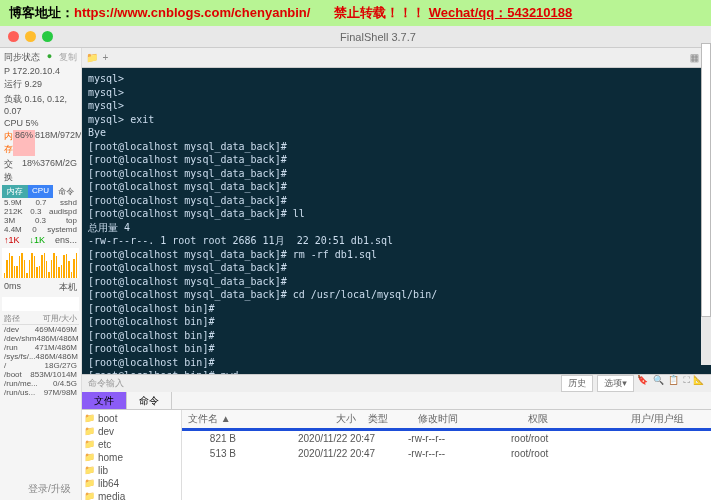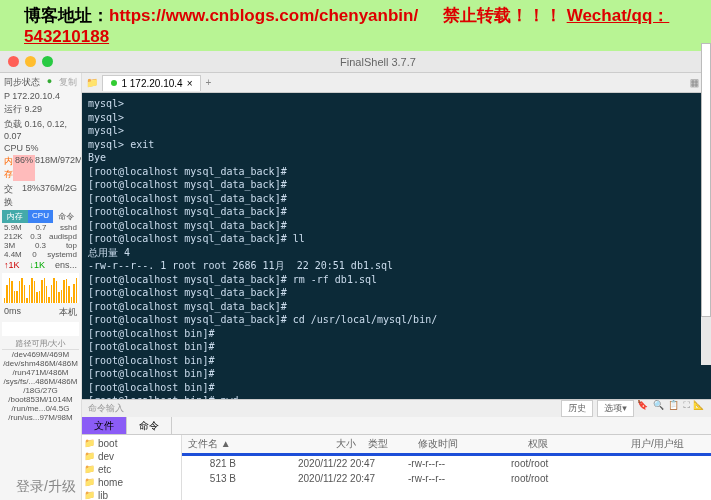--- a/index.html
+++ b/index.html
@@ -1,38 +1,38 @@
 <!DOCTYPE html>
 <html><head>
 <meta charset="utf-8">
 <style>
 * { margin: 0; padding: 0; box-sizing: border-box; font-family: -apple-system, "Helvetica Neue", Arial, sans-serif; }
 body { width: 711px; height: 500px; background: #f0f0f0; font-size: 10px; overflow: hidden; }
-.header-banner { background: #b8f494; padding: 4px 24px; font-size: 17px; font-weight: bold; }
+.header-banner { background: #b8f494; padding: 4px 9px; font-size: 13px; font-weight: bold; }
 .header-banner a { color: #d00; text-decoration: none; }
 .header-banner .warn { color: #d00; margin-left: 20px; }
 .titlebar { background: #e8e8e8; height: 22px; display: flex; align-items: center; padding: 0 8px; border-bottom: 1px solid #ccc; }
 .traffic { display: flex; gap: 6px; }
 .traffic span { width: 11px; height: 11px; border-radius: 50%; display: inline-block; }
 .tl-close { background: #ff5f57; } .tl-min { background: #ffbd2e; } .tl-max { background: #28ca42; }
 .title { flex: 1; text-align: center; color: #666; font-size: 11px; }
 .main { display: flex; height: calc(100% - 43px); }
 .sidebar { width: 82px; background: #f5f5f5; border-right: 1px solid #ddd; font-size: 9px; color: #555; padding: 2px; overflow: hidden; }
 .sidebar .row { display: flex; justify-content: space-between; padding: 1px 2px; }
 .sidebar .tabs2 { display: flex; }
 .sidebar .tabs2 span { flex: 1; text-align: center; padding: 1px; font-size: 8px; }
 .sidebar .tabs2 .act { background: #4aa; color: #fff; }
 .sidebar .tabs2 .cpu { background: #3b82f6; color: #fff; }
 .sidebar .proc { font-size: 8px; }
 .sidebar .proc .r { display: flex; justify-content: space-between; padding: 0 2px; }
 .spark { height: 30px; background: #fff; position: relative; margin: 2px 0; overflow: hidden; }
 .spark .bars { display: flex; align-items: flex-end; height: 100%; gap: 1px; padding: 0 2px; }
 .spark .bars i { width: 2px; background: #fa0; display: block; }
 .fs { font-size: 8px; }
-.fs .r { display: flex; justify-content: center; padding: 0 2px; }
+.fs .r { display: flex; justify-content: space-between; padding: 0 2px; }
 .fs .hdr { color: #888; border-bottom: 1px solid #ddd; }
 .content { flex: 1; display: flex; flex-direction: column; background: #fff; }
 .tabbar { background: #eee; height: 20px; display: flex; align-items: center; padding: 0 4px; border-bottom: 1px solid #ccc; gap: 4px; }
 .tab { background: #fff; border: 1px solid #ccc; border-bottom: none; padding: 2px 8px; font-size: 10px; display: flex; align-items: center; gap: 4px; }
 .tab .dot { width: 6px; height: 6px; border-radius: 50%; background: #3c3; }
 .terminal { flex: 1; background: #0c2a38; color: #cde; font-family: Menlo, Consolas, monospace; font-size: 10px; padding: 4px 6px; line-height: 1.35; overflow: hidden; position: relative; white-space: pre; }
 .term-footer { background: #eee; height: 18px; display: flex; align-items: center; padding: 0 6px; font-size: 9px; color: #999; border-top: 1px solid #ccc; }
 .term-footer .right { margin-left: auto; display: flex; gap: 4px; }
 .term-footer .btn { border: 1px solid #ccc; background: #fff; padding: 1px 6px; color: #666; }
 .term-footer .ico { color: #888; }
@@ -45,21 +45,21 @@
 .filesplit { display: flex; height: 95px; background: #fff; }
 .tree { width: 100px; border-right: 1px solid #ddd; font-size: 10px; padding: 2px; overflow: hidden; }
 .tree .item { padding: 1px 2px 1px 14px; position: relative; color: #555; }
 .tree .item::before { content: "📁"; position: absolute; left: 0; font-size: 9px; }
 .filelist { flex: 1; font-size: 10px; }
 .filelist .hdr { display: flex; border-bottom: 3px solid #1d4ed8; color: #666; background: #f8f8f8; }
 .filelist .hdr span, .filelist .frow span { padding: 2px 6px; }
 .filelist .frow { display: flex; color: #555; }
 .c-name { width: 120px; } .c-size { width: 60px; text-align: right; } .c-type { width: 50px; }
 .c-date { width: 110px; } .c-perm { width: 70px; } .c-own { width: 70px; margin-left: 33px; }
-.login-link { position: absolute; bottom: 4px; left: 16px; font-size: 14px; color: #888; }
+.login-link { position: absolute; bottom: 4px; left: 28px; font-size: 10px; color: #888; }
 .folder-ico { color: #c9a227; }
 .scrollbar { position: absolute; right: 0; top: 43px; bottom: 135px; width: 10px; background: #e8e8e8; }
 .scrollbar .thumb { background: #fff; border: 1px solid #bbb; height: 85%; }
 </style>
 </head>
 <body>
 
 <div class="header-banner">
   <span>博客地址：</span><a>https://www.cnblogs.com/chenyanbin/</a>
   <span class="warn"><span>禁止转载！！！</span> <u><span>Wechat/qq：</span><span>543210188</span></u></span>
@@ -212,25 +212,20 @@
             <span>/run/us...</span>
             <span>97M/98M</span>
           </div>
         </div>
     </div>
   </div>
 
   <div class="content">
     <div class="tabbar">
       <span class="folder-ico">📁</span>
-      <div class="tab">
-        <span class="dot"></span>
-        <span>1 172.20.10.4</span>
-        <span>×</span>
-      </div>
       <span style="color:#888">+</span>
       <span style="margin-left:auto;color:#888">▦ ▾</span>
     </div>
 
     <div class="terminal" id="term">mysql&gt;
 mysql&gt;
 mysql&gt;
 mysql&gt; exit
 Bye
 [root@localhost mysql_data_back]#

